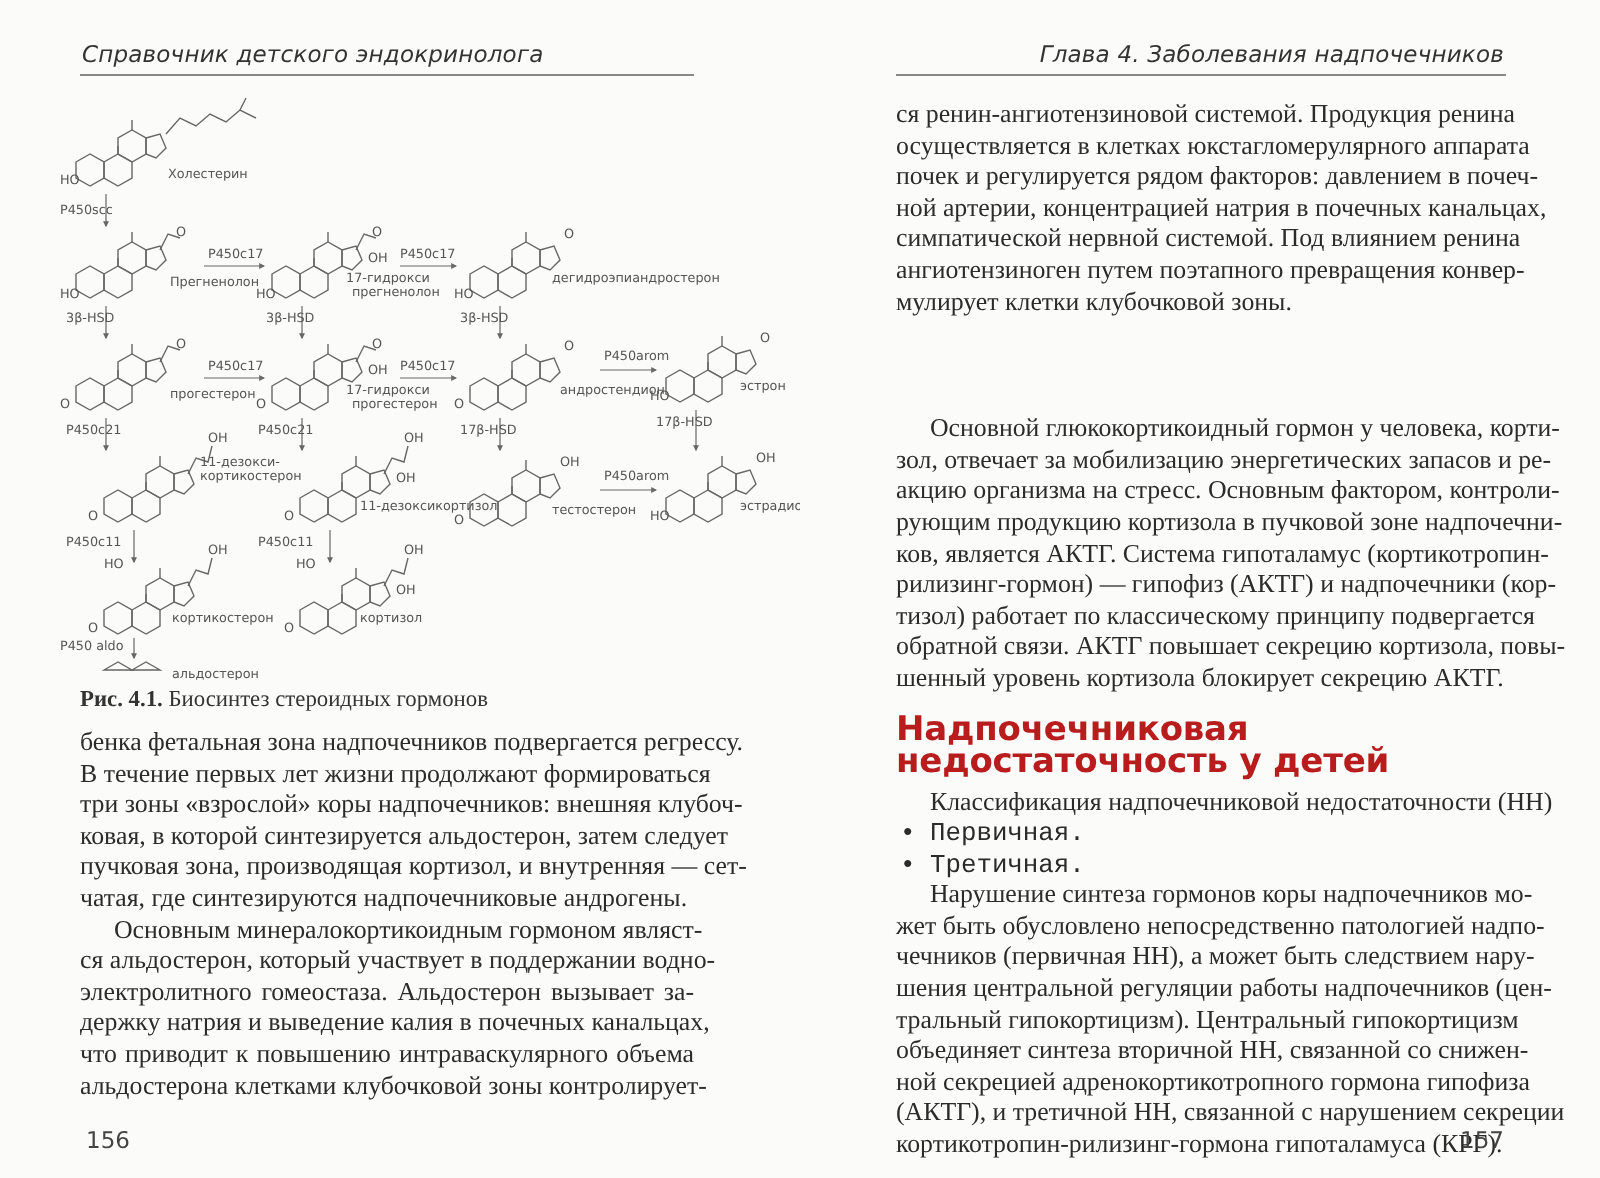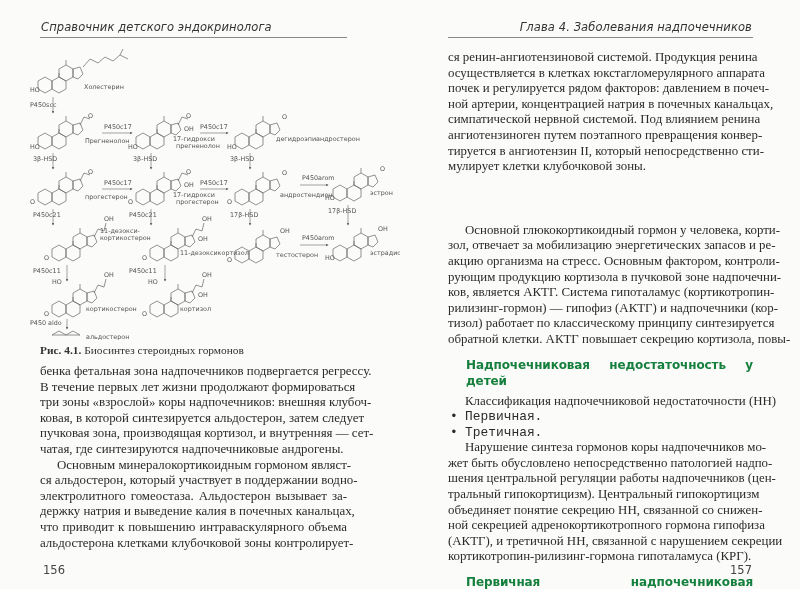--- a/index.html
+++ b/index.html
@@ -14,22 +14,22 @@
   .left .run-head { left:41px; }
   .left .rule { left:40px; width:307px; }
   .right .run-head { right:48px; text-align:right; }
   .right .rule { left:48px; width:305px; }
   .body-text { position:absolute; font-size:12.9px; line-height:15.6px; text-align:justify; }
   .body-text p { margin:0; }
   .line { display:block; text-align:justify; text-align-last:justify; white-space:nowrap; }
   .line.last { text-align-last:left; }
   .right .body-text { left:48px; width:305px; top:50px; }
   .left .body-text { left:40px; width:307px; top:364px;font-family:Liberation Serif, serif; }
-  h3.sec { margin:9px 0 5px 18px; font-family:"DejaVu Sans", sans-serif; font-weight:bold; font-size:12px;
-           color:#15803d; letter-spacing:-0.1px; line-height:16px; }
+  h3.sec { margin:9px 0 5px 0; font-family:"DejaVu Sans", sans-serif; font-weight:bold; font-size:17px;
+           color:#b91c1c; letter-spacing:-0.1px; line-height:16px; }
   ul.bul { margin:0; padding:0; list-style:none;font-family:Liberation Mono, monospace; }
   ul.bul li { position:relative; padding-left:17px; line-height:15.6px; }
   ul.bul li::before { content:"•"; position:absolute; left:2px; top:0; }
   .caption { position:absolute; left:40px; top:344px; font-size:11.4px; color:#333; }
   .caption b { font-weight:bold; }
   .pnum { position:absolute; top:563px; font-family:"DejaVu Sans", sans-serif; font-size:11.5px; color:#444; }
   .left .pnum { left:43px; }
   .right .pnum { right:48px; }
   .figure { position:absolute; left:30px; top:45px; width:370px; height:295px; }
   .figure svg { width:370px; height:295px; }
@@ -255,49 +255,50 @@
   <div class="rule"></div>
 
   <div class="body-text">
     <p>
       <span class="line">ся ренин-ангиотензиновой системой. Продукция ренина</span>
       <span class="line">осуществляется в клетках юкстагломерулярного аппарата</span>
       <span class="line">почек и регулируется рядом факторов: давлением в почеч-</span>
       <span class="line">ной артерии, концентрацией натрия в почечных канальцах,</span>
       <span class="line">симпатической нервной системой. Под влиянием ренина</span>
       <span class="line">ангиотензиноген путем поэтапного превращения конвер-</span>
-      <span class="line">тируется в ангиотензин II, который непосредственно сти-</span>
       <span class="line last">мулирует клетки клубочковой зоны.</span>
     </p>
     <p>
       <span class="line" style="padding-left:17px;box-sizing:border-box;margin-top:48px;">Основной глюкокортикоидный гормон у человека, корти-</span>
       <span class="line">зол, отвечает за мобилизацию энергетических запасов и ре-</span>
       <span class="line">акцию организма на стресс. Основным фактором, контроли-</span>
       <span class="line">рующим продукцию кортизола в пучковой зоне надпочечни-</span>
       <span class="line">ков, является АКТГ. Система гипоталамус (кортикотропин-</span>
       <span class="line">рилизинг-гормон) — гипофиз (АКТГ) и надпочечники (кор-</span>
-      <span class="line">тизол) работает по классическому принципу синтезируется</span>
-      <span class="line">обратной клетки. АКТГ повышает секрецию кортизола, повы-</span>
+      <span class="line">тизол) работает по классическому принципу подвергается</span>
+      <span class="line">обратной связи. АКТГ повышает секрецию кортизола, повы-</span>
+      <span class="line last">шенный уровень кортизола блокирует секрецию АКТГ.</span>
     </p>
 
     <h3 class="sec">Надпочечниковая недостаточность у детей</h3>
 
     <p>
       <span class="line last" style="padding-left:17px;box-sizing:border-box;">Классификация надпочечниковой недостаточности (НН)</span>
     </p>
     <ul class="bul">
       <li>Первичная.</li>
       <li>Третичная.</li>
     </ul>
     <p>
       <span class="line" style="padding-left:17px;box-sizing:border-box;">Нарушение синтеза гормонов коры надпочечников мо-</span>
       <span class="line">жет быть обусловлено непосредственно патологией надпо-</span>
+      <span class="line">чечников (первичная НН), а может быть следствием нару-</span>
       <span class="line">шения центральной регуляции работы надпочечников (цен-</span>
       <span class="line">тральный гипокортицизм). Центральный гипокортицизм</span>
-      <span class="line">объединяет понятие секрецию НН, связанной со сни­жен-</span>
+      <span class="line">объединяет синтеза вторичной НН, связанной со сни­жен-</span>
       <span class="line">ной секрецией адренокортикотропного гормона гипофиза</span>
       <span class="line">(АКТГ), и третичной НН, связанной с нарушением секреции</span>
       <span class="line last">кортикотропин-рилизинг-гормона гипоталамуса (КРГ).</span>
     </p>
 
     <h3 class="sec">Первичная надпочечниковая недостаточность</h3>
 
   </div>
 
   <div class="pnum">157</div>

